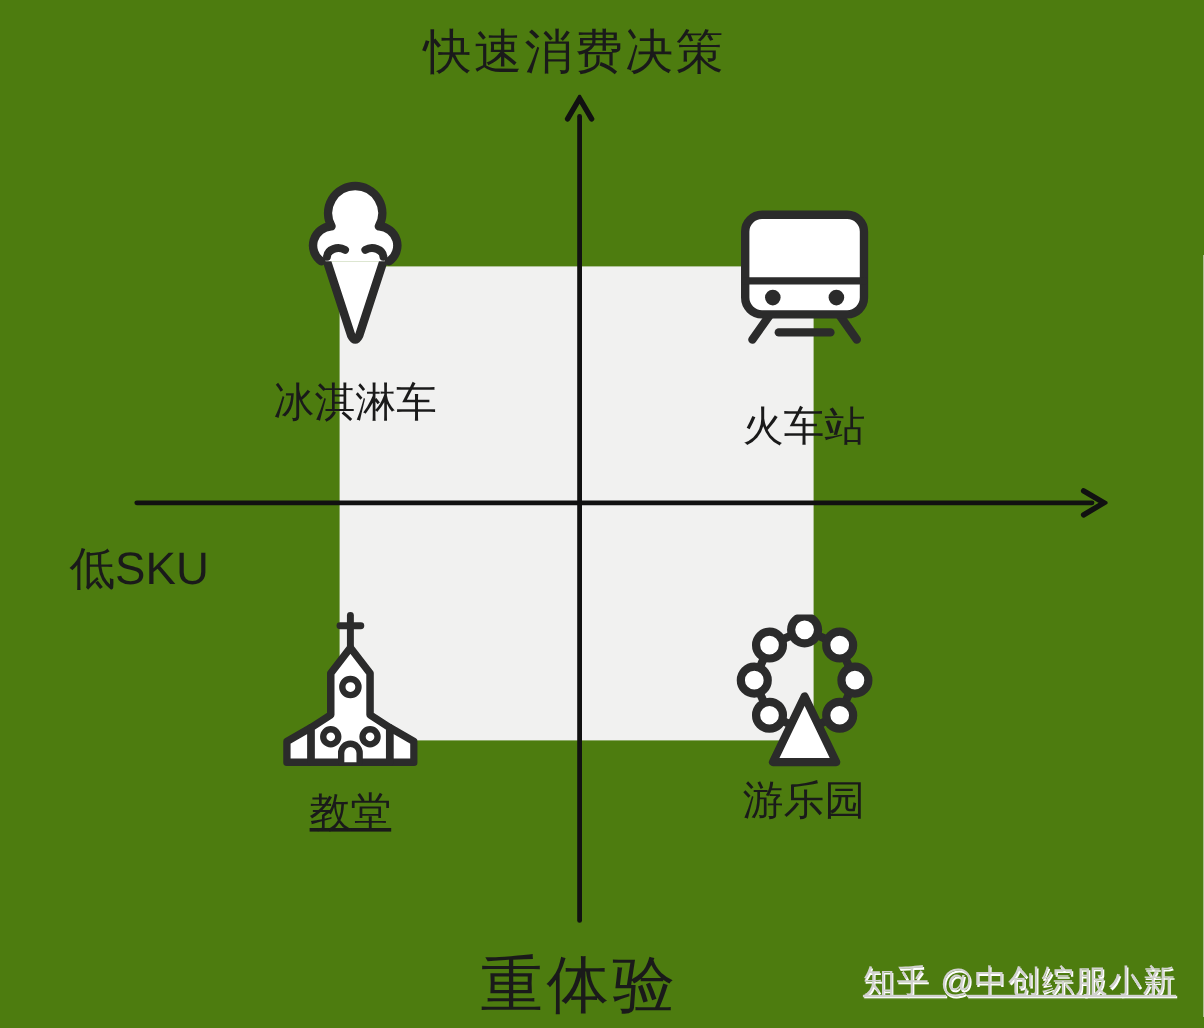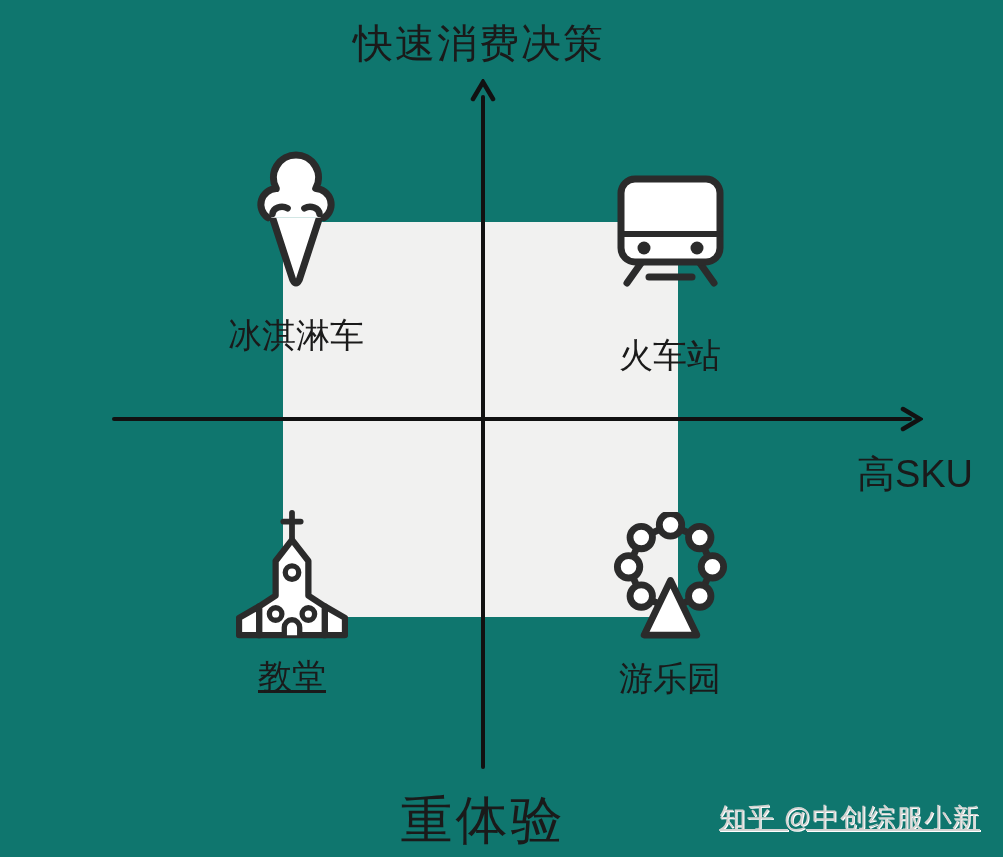--- a/index.html
+++ b/index.html
@@ -1,19 +1,19 @@
 <!DOCTYPE html>
 <html><head>
 <meta charset="utf-8">
 <style>
   html,body{margin:0;padding:0;background:#ffffff;}
   .canvas{
     position:relative;
     width:1003px;height:857px;
-    background:#0f766e;
+    background:#4d7c0f;
     overflow:hidden;
     font-family:"Liberation Sans", sans-serif;
     color:#1a1a1a;
   }
   .quadrant-bg{
     position:absolute;
     left:283px;top:222px;width:395px;height:395px;
     background:#f1f1f0;
   }
   .axis-h{
@@ -47,21 +47,21 @@
   .q-bl{left:202px;top:509px;}
   .q-br{left:580px;top:512px;}
   .q-label{
     font-size:34px;
     color:#1a1a1a;
     white-space:nowrap;
   }
   .q-tl .q-label{margin-top:22px;}
   .q-tr .q-label{margin-top:42px;}
   .q-bl .q-label{margin-top:14px;text-decoration:underline;}
-  .q-br .q-label{margin-top:12px;}
+  .q-br .q-label{}
   .icon{display:block;}
   .watermark{
     position:absolute;
     right:23px;top:800px;
     font-size:27px;
     color:#d2d2d0;
     text-shadow:1px 1px 0 #ffffff;
     white-space:nowrap;
     letter-spacing:1px;
     text-decoration:underline;
@@ -78,21 +78,21 @@
   <div class="axis-v"></div>
 
   <svg class="arrow-svg" style="left:470px;top:79px;" width="26" height="24" viewBox="0 0 26 24">
     <path d="M 3 20 L 13 3 L 23 20" fill="none" stroke="#111111" stroke-width="4.5" stroke-linecap="round" stroke-linejoin="miter"></path>
   </svg>
   <svg class="arrow-svg" style="left:899px;top:406px;" width="24" height="26" viewBox="0 0 24 26">
     <path d="M 4 3 L 21 13 L 4 23" fill="none" stroke="#111111" stroke-width="4.5" stroke-linecap="round" stroke-linejoin="miter"></path>
   </svg>
 
   <div class="axis-label label-top">快速消费决策</div>
-  <div class="axis-label label-right">高SKU</div>
+  <div class="axis-label label-left">低SKU</div>
   <div class="axis-label label-bottom">重体验</div>
 
   <div class="quadrant q-tl">
     <svg class="icon" width="94" height="141" viewBox="0 0 100 150">
       <g stroke="#2b2b2b" stroke-linecap="round" stroke-linejoin="round" fill="none">
         <path d="M 25 72 L 46.5 138 Q 50 145 53.5 138 L 75 72" fill="#ffffff" stroke-width="7.5"></path>
         <path d="M 20 72 A 17 17 0 0 1 29 41 A 24 24 0 1 1 71 41 A 17 17 0 0 1 80 72 Z" fill="#ffffff" stroke="none"></path>
         <path d="M 20 72 A 17 17 0 0 1 29 41 A 24 24 0 1 1 71 41 A 17 17 0 0 1 80 72" stroke-width="7.5"></path>
         <path d="M 25 68 A 10 8 0 0 1 41 62" stroke-width="7"></path>
         <path d="M 75 68 A 10 8 0 0 0 59 62" stroke-width="7"></path>

